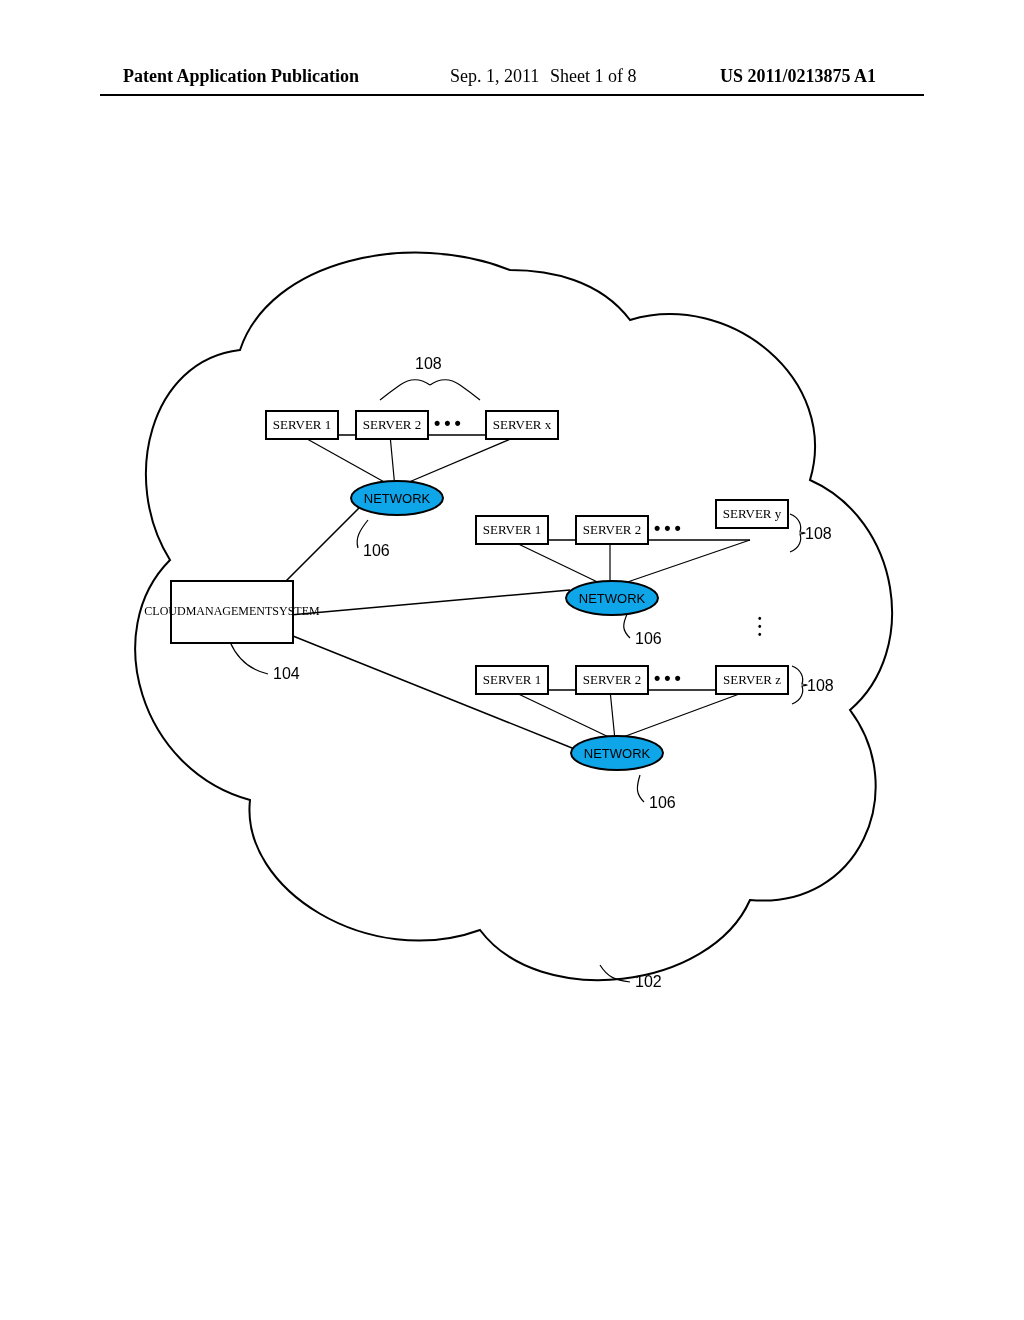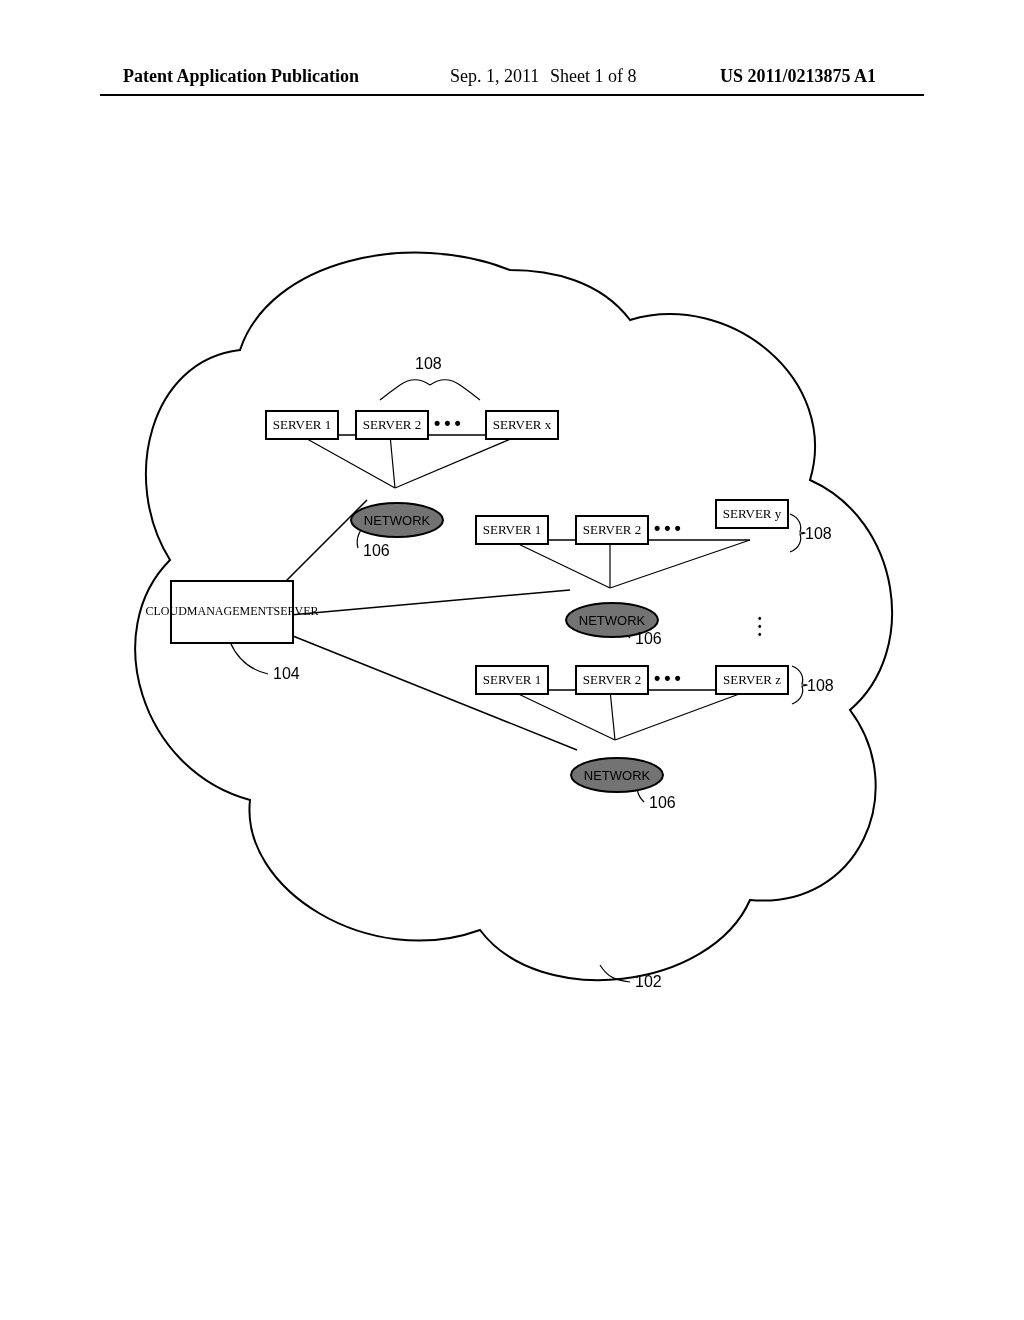--- a/index.html
+++ b/index.html
@@ -71,28 +71,27 @@
     font-size: 13px;
     display: flex;
     align-items: center;
     justify-content: center;
     line-height: 1.1;
   }
   .oval {
     position: absolute;
     border: 2px solid #000;
     border-radius: 50%;
-    background: #737373;
+    background: #0ea5e9;
     text-align: center;
     font-family: Arial, Helvetica, sans-serif;
     font-size: 13px;
     display: flex;
     align-items: center;
     justify-content: center;
-    margin-top: 22px;
   }
   .dots-h {
     position: absolute;
     font-size: 18px;
     font-weight: bold;
     font-family: Arial, Helvetica, sans-serif;
     letter-spacing: 4px;
   }
   .dots-v {
     position: absolute;
@@ -207,21 +206,21 @@
     <div class="box" style="left:365px; top:435px; width:70px; height:26px;">SERVER 1</div>
     <div class="box" style="left:465px; top:435px; width:70px; height:26px;">SERVER 2</div>
     <div class="dots-h" style="left:544px; top:438px;">•••</div>
     <div class="box" style="left:605px; top:435px; width:70px; height:26px;">SERVER z</div>
 
     <div class="oval" style="left:460px; top:505px; width:90px; height:32px;">NETWORK</div>
 
     <div class="box" style="left:60px; top:350px; width:120px; height:60px; font-size:12px; flex-direction:row;">
       <span>CLOUD</span>
       <span>MANAGEMENT</span>
-      <span>SERVER</span>
+      <span>SYSTEM</span>
     </div>
 
     <div class="ref" style="left:305px; top:125px;">108</div>
     <div class="ref" style="left:695px; top:295px;">108</div>
     <div class="ref" style="left:697px; top:447px;">108</div>
 
     <div class="ref" style="left:253px; top:312px;">106</div>
     <div class="ref" style="left:525px; top:400px;">106</div>
     <div class="ref" style="left:539px; top:564px;">106</div>
 

